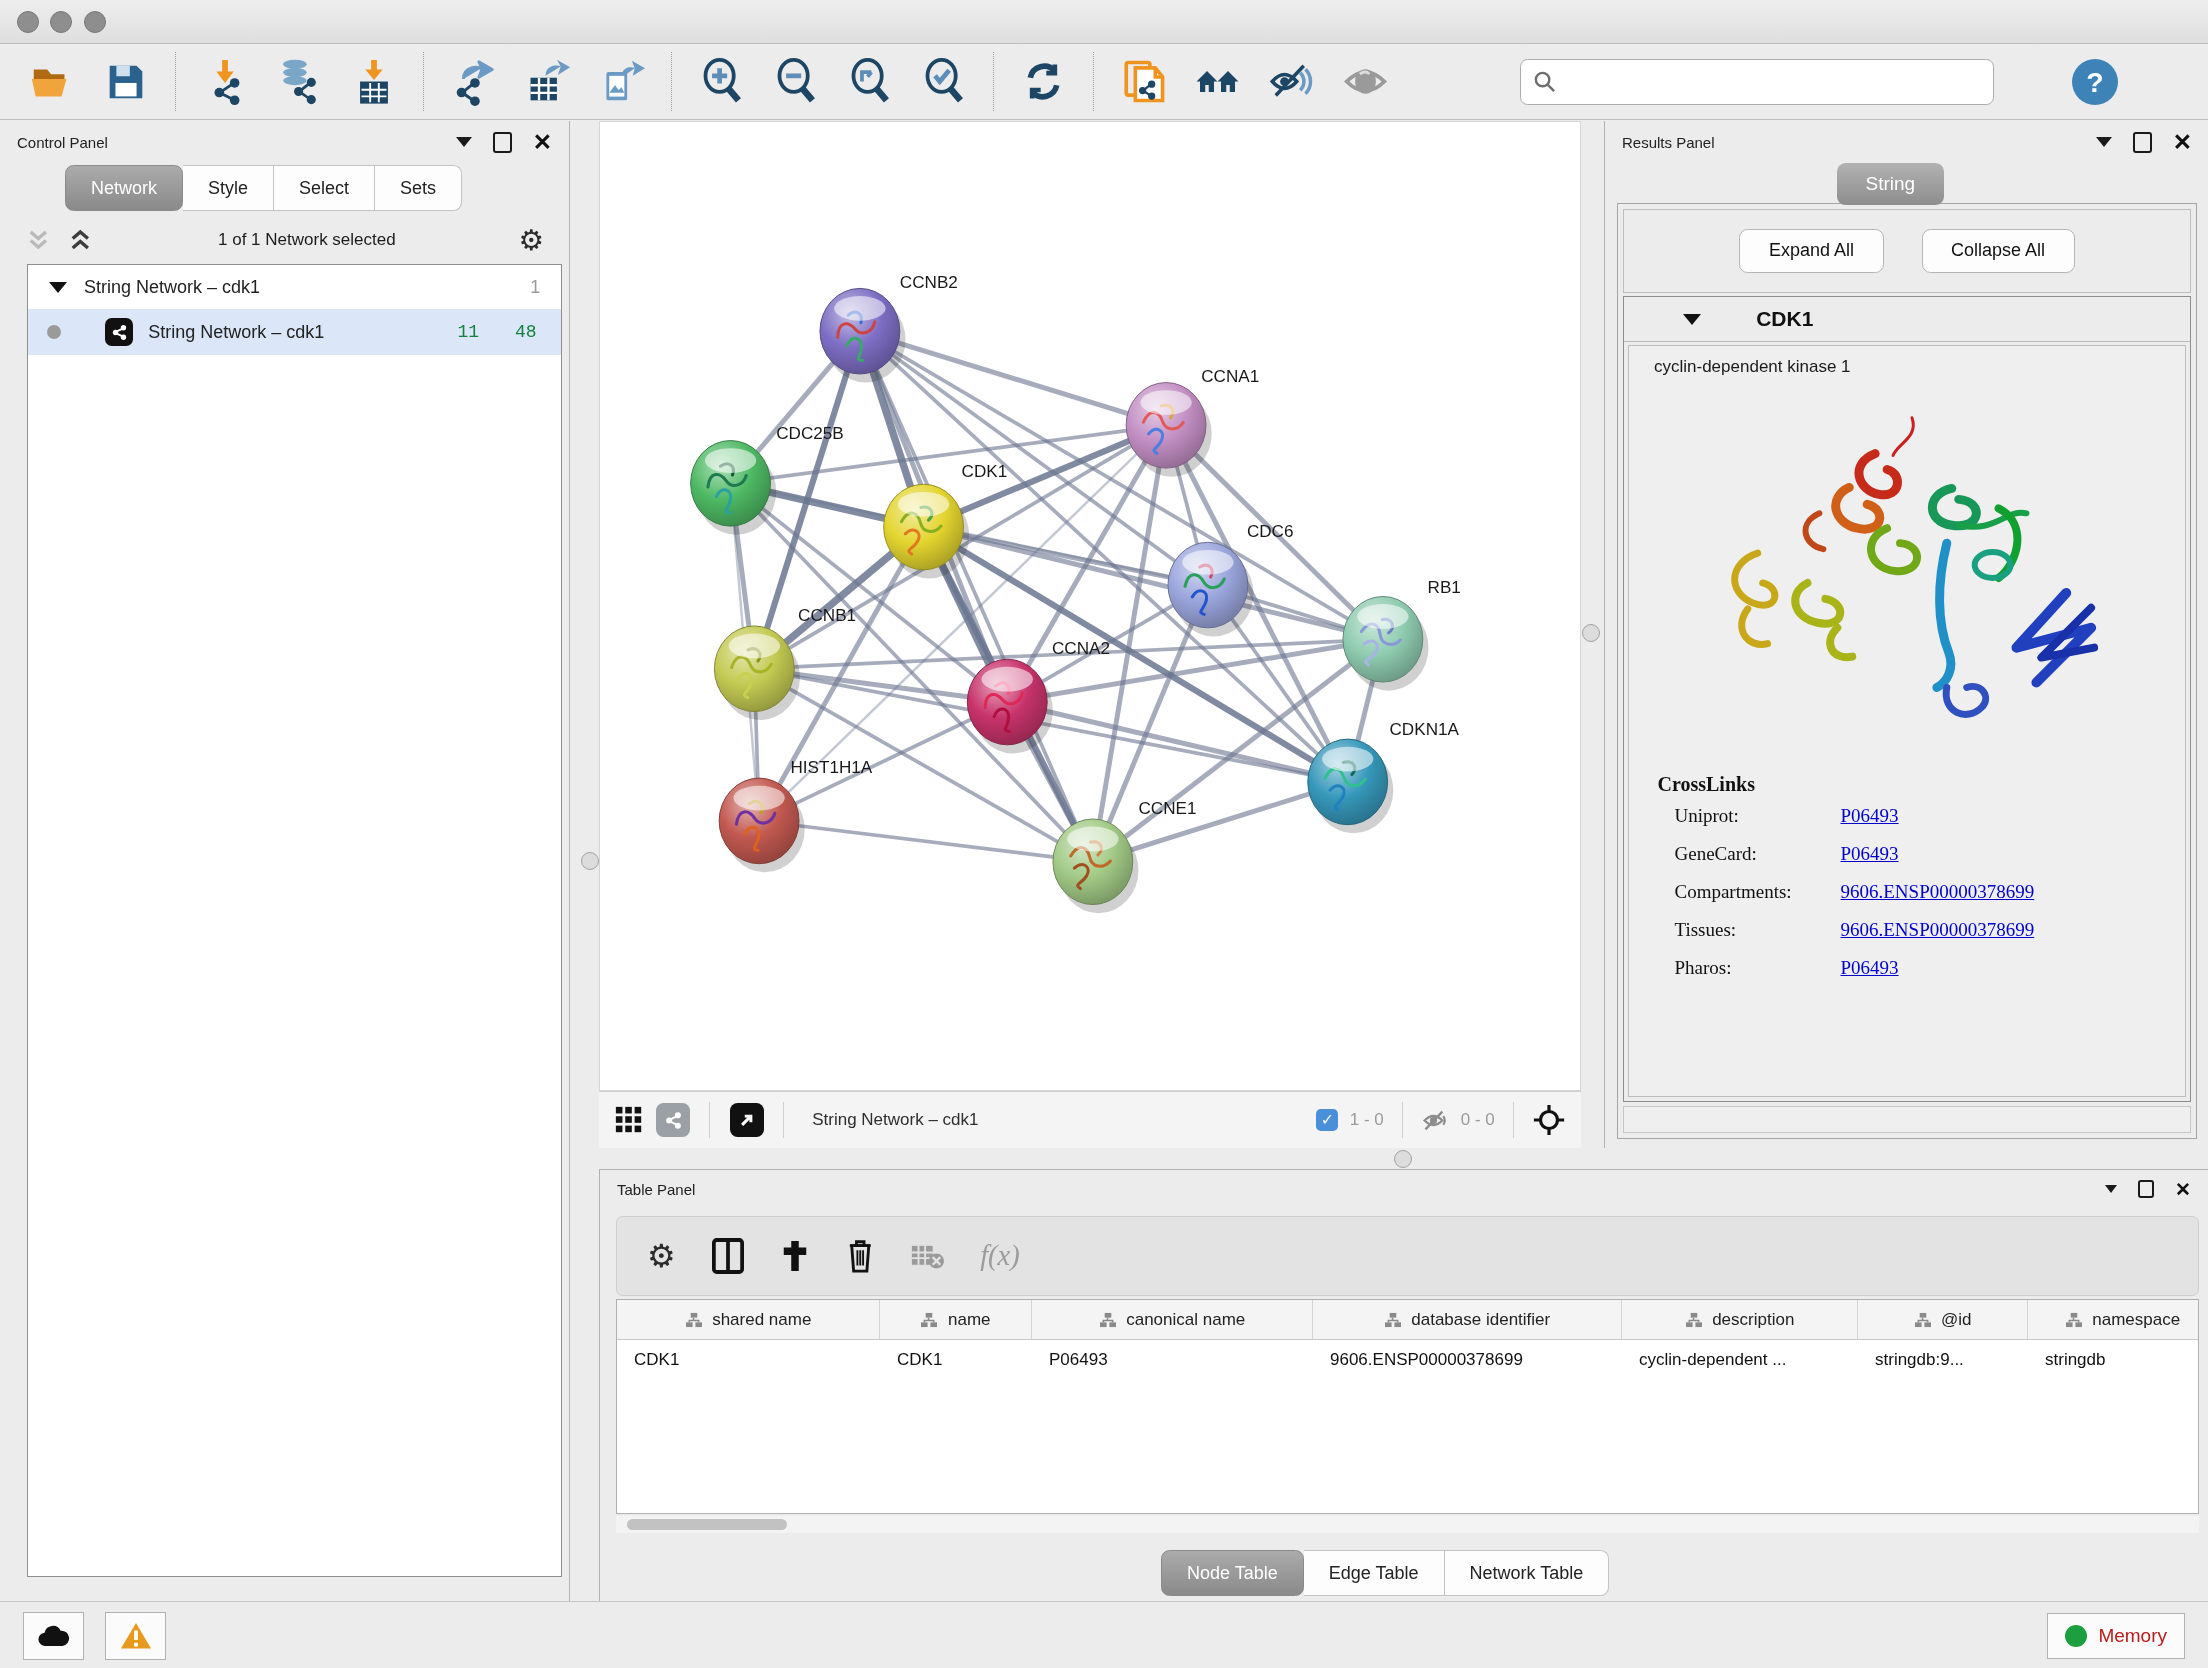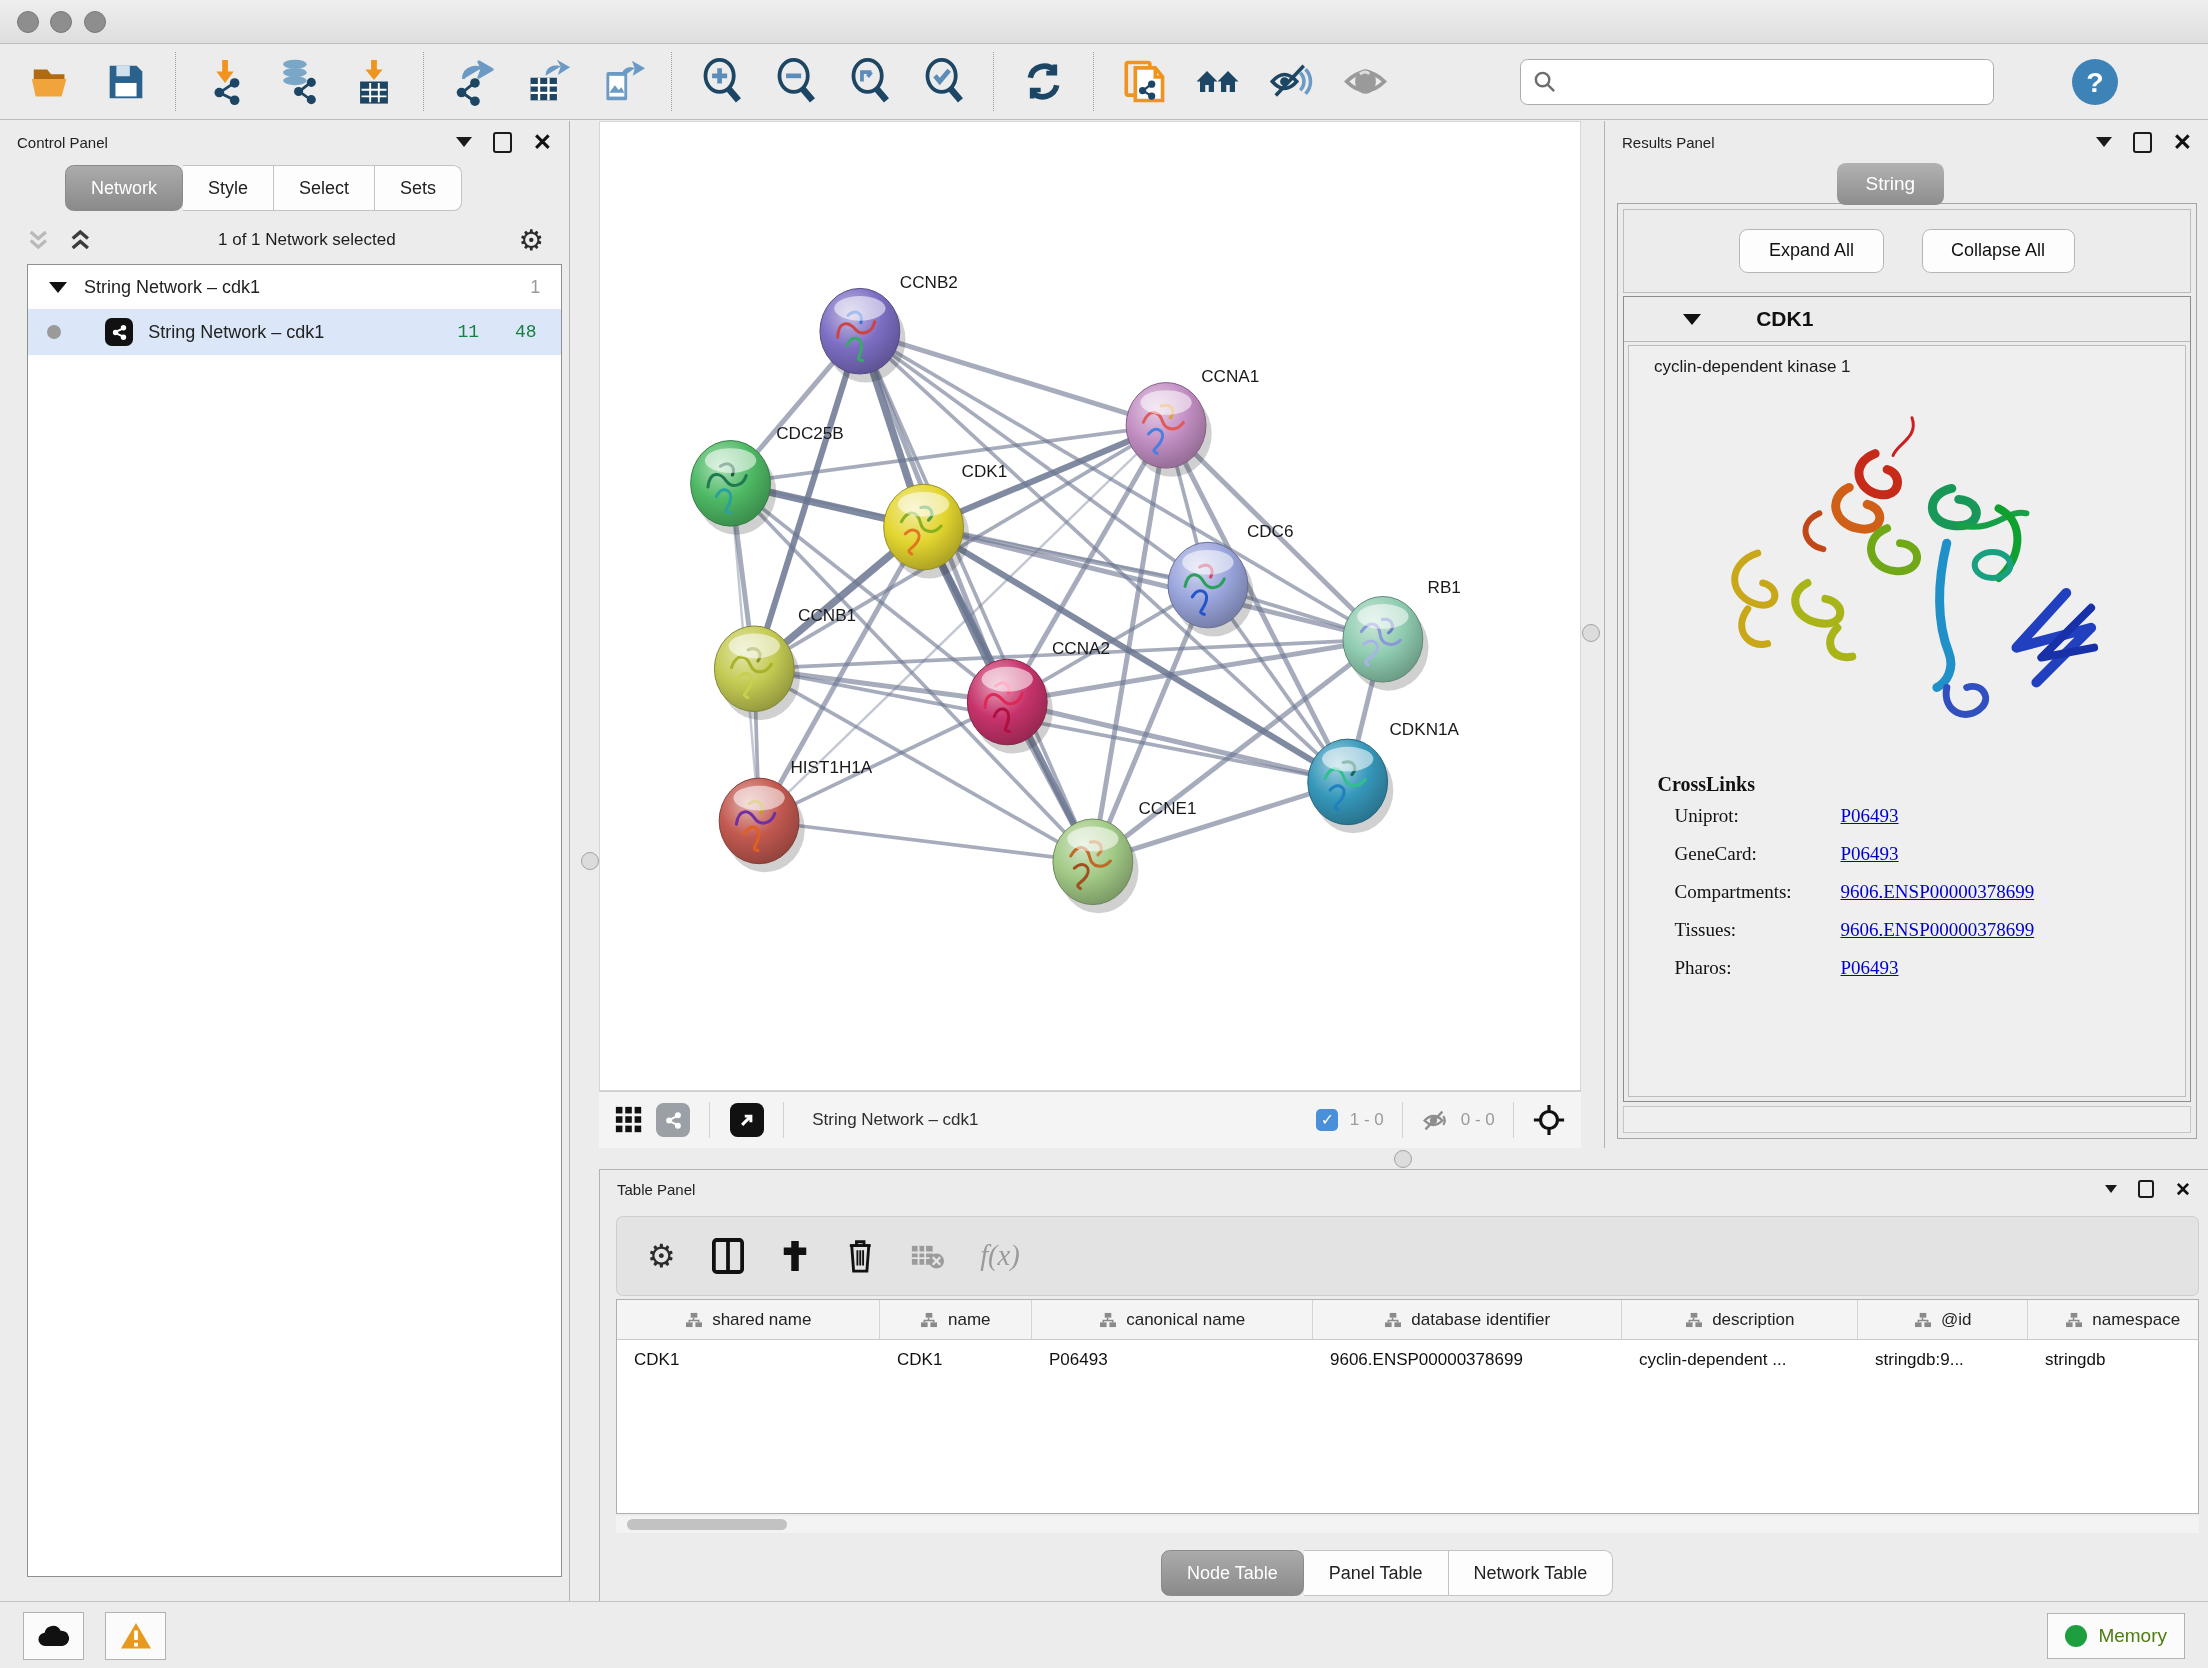--- a/index.html
+++ b/index.html
@@ -91,21 +91,21 @@
   .tp-dcell{display:flex;align-items:center;padding-left:17px;font-size:17px;color:#111;box-sizing:border-box;
             flex-shrink:0;overflow:hidden;white-space:nowrap;}
   .tp-scroll{position:absolute;left:16px;right:8.6px;top:346px;height:17px;background:#f3f3f3;}
   .tp-thumb{position:absolute;left:11.4px;top:2.9px;width:160px;height:11.4px;border-radius:5.7px;background:#c2c2c2;}
   .tp-tabs{position:absolute;top:380px;left:525px;display:flex;margin-left:36px;}
   
   .statusbar{left:0;top:1601px;width:2208px;height:68px;background:#ececec;border-top:1px solid #c4c4c4;
              display:flex;align-items:center;padding:0 23px;box-sizing:border-box;gap:21px;}
   .sb-btn{width:61px;height:48px;background:#fbfbfb;border:1.9px solid #b2b2b2;display:flex;align-items:center;justify-content:center;padding:0;}
   .memory-btn{margin-left:auto;height:46px;background:#fbfbfb;border:1.9px solid #b2b2b2;display:flex;align-items:center;
-              gap:11.4px;padding:0 17px;font-size:19px;color:#4d7c0f;}
+              gap:11.4px;padding:0 17px;font-size:19px;color:#b91c1c;}
   .mem-dot{width:22px;height:22px;border-radius:50%;background:#1d9e3f;}
   text.nlabel{font-family:"Liberation Sans",sans-serif;font-size:18px;fill:#191919;}
 </style>
 </head>
 <body>
 
 <div class="abs titlebar">
   <span class="tl" style="left:17px"></span>
   <span class="tl" style="left:50px"></span>
   <span class="tl" style="left:84px"></span>
@@ -780,21 +780,21 @@
           <div class="tp-dcell" style="width: 170px;">stringdb:9...</div>
           <div class="tp-dcell" style="width: 190px;">stringdb</div>
         </div>
       </div>
   </div>
   <div class="tp-scroll">
       <span class="tp-thumb"></span>
     </div>
   <div class="tp-tabs" id="tp-tabs">
       <div class="tab active">Node Table</div>
-      <div class="tab">Panel Table</div>
+      <div class="tab">Edge Table</div>
       <div class="tab">Network Table</div>
     </div>
 </div>
 
 <div class="abs statusbar">
   <button class="sb-btn">
     <svg width="34" height="25" viewBox="0 0 36 26">
         <path d="M9 24 a7 7 0 0 1 -1-14 a9 9 0 0 1 17-2 a6.5 6.5 0 0 1 2 16z" fill="#111"></path>
       </svg>
   </button>

